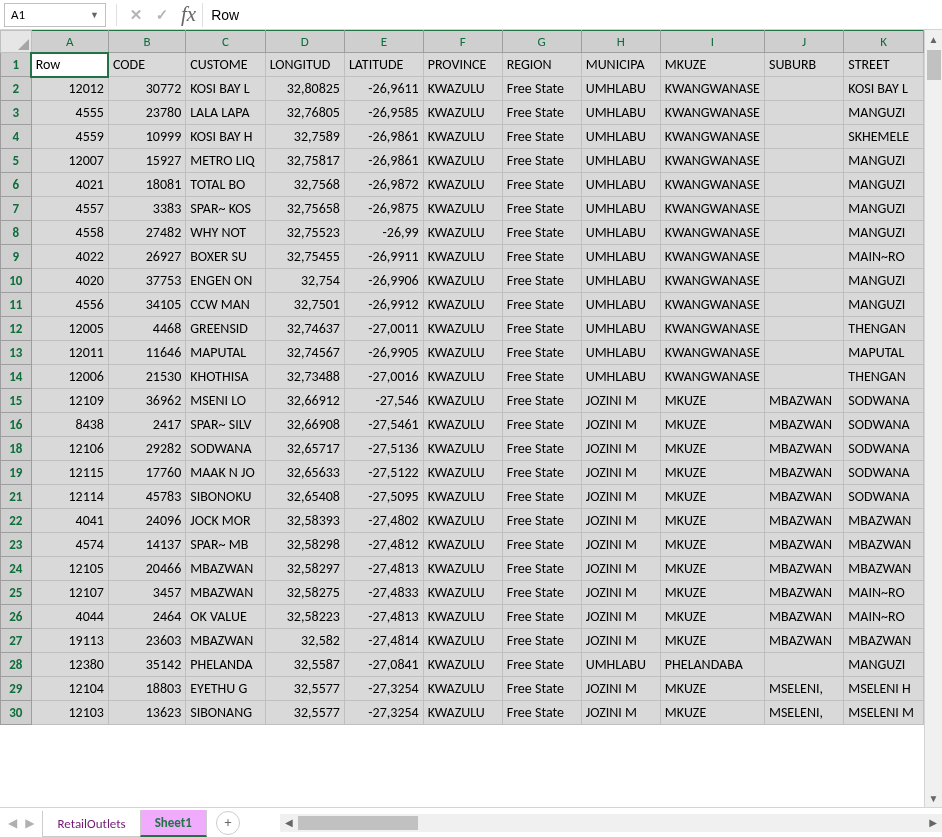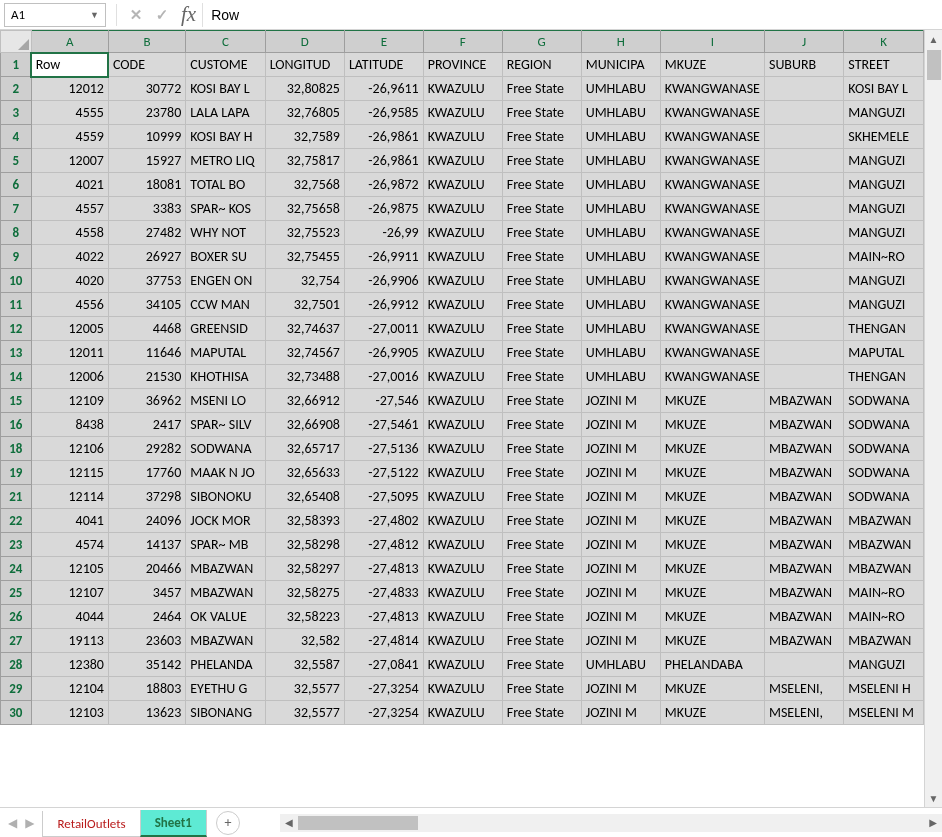--- a/index.html
+++ b/index.html
@@ -180,25 +180,25 @@
   display: flex;
   align-items: flex-end;
   height: 100%;
 }
 .tab {
   padding: 5px 14px;
   border: 1px solid #ccc;
   border-top: none;
   background: #fff;
   font-size: 13px;
-  color: #b91c1c;
+  color: #701a75;
   margin-right: -1px;
 }
 .tab.active {
-  background: #5eead4;
+  background: #f0abfc;
   border-bottom: 2px solid #217346;
   color: #217346;
   font-weight: bold;
 }
 .add-tab {
   width: 24px;
   height: 24px;
   border: 1px solid #ccc;
   border-radius: 50%;
   margin-left: 10px;
@@ -517,21 +517,21 @@
             <td class="cell txt">KWAZULU</td>
             <td class="cell txt">Free State</td>
             <td class="cell txt">JOZINI M</td>
             <td class="cell txt">MKUZE</td>
             <td class="cell txt">MBAZWAN</td>
             <td class="cell txt">SODWANA</td>
           </tr>
           <tr>
             <th class="rowhdr">21</th>
             <td class="cell num">12114</td>
-            <td class="cell num">37298</td>
+            <td class="cell num">45783</td>
             <td class="cell txt">SIBONOKU</td>
             <td class="cell num">32,65408</td>
             <td class="cell num">-27,5095</td>
             <td class="cell txt">KWAZULU</td>
             <td class="cell txt">Free State</td>
             <td class="cell txt">JOZINI M</td>
             <td class="cell txt">MKUZE</td>
             <td class="cell txt">MBAZWAN</td>
             <td class="cell txt">SODWANA</td>
           </tr>

